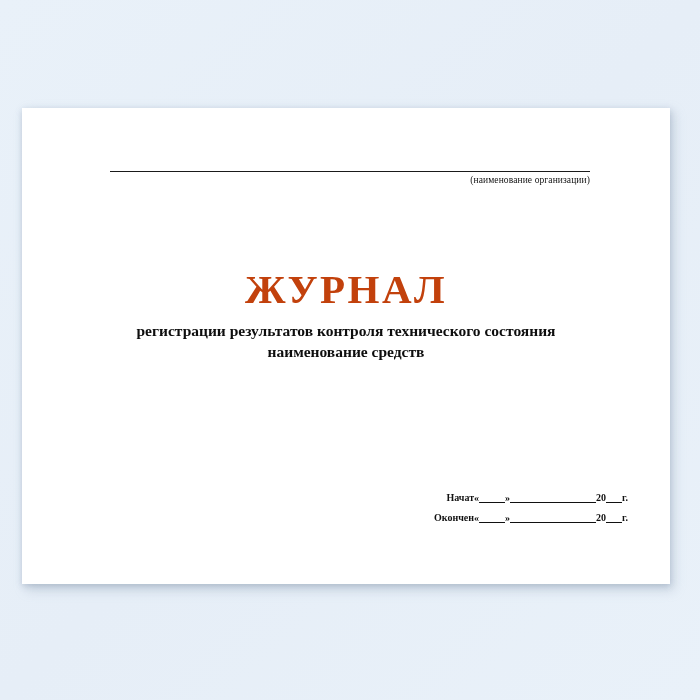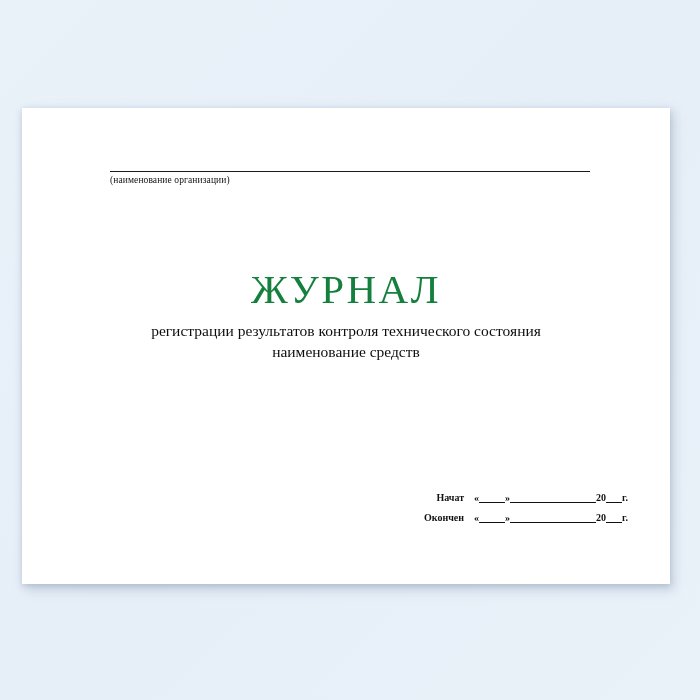--- a/index.html
+++ b/index.html
@@ -41,21 +41,21 @@
   .cover-inner {
     position: relative;
     width: 100%;
     height: 100%;
   }
   .org-line-block {
     position: absolute;
     left: 88px;
     top: 62px;
     width: 480px;
-    text-align: left;
+    text-align: right;
   }
   .org-rule {
     border-bottom: 1px solid #1a1a1a;
     height: 1px;
     width: 100%;
   }
   .org-caption {
     margin-top: 3px;
     font-size: 9.5px;
     color: #111;
@@ -63,50 +63,50 @@
   }
   .title-block {
     position: absolute;
     left: 40px;
     top: 160px;
     width: 568px;
     text-align: center;
   }
   .main-title {
     font-size: 41px;
-    font-weight: normal;
+    font-weight: bold;
     letter-spacing: 2.5px;
-    color: #15803d;
+    color: #c2410c;
     line-height: 1.05;
   }
   .subtitle {
     margin-top: 10px;
     font-size: 15.5px;
-    font-weight: normal;
+    font-weight: bold;
     color: #0e0e0e;
     line-height: 1.35;
   }
   .dates-block {
     position: absolute;
     right: 42px;
     bottom: 52px;
     text-align: right;
     font-size: 10px;
     font-weight: bold;
     color: #111;
   }
   .date-row {
     display: flex;
     justify-content: flex-end;
     align-items: flex-end;
     margin-bottom: 9px;
     white-space: nowrap;
   }
   .date-label {
-    margin-right: 10px;
+    margin-right: 0;
   }
   .blank-short {
     display: inline-block;
     width: 26px;
     border-bottom: 1px solid #111;
     height: 9px;
   }
   .blank-long {
     display: inline-block;
     width: 86px;

